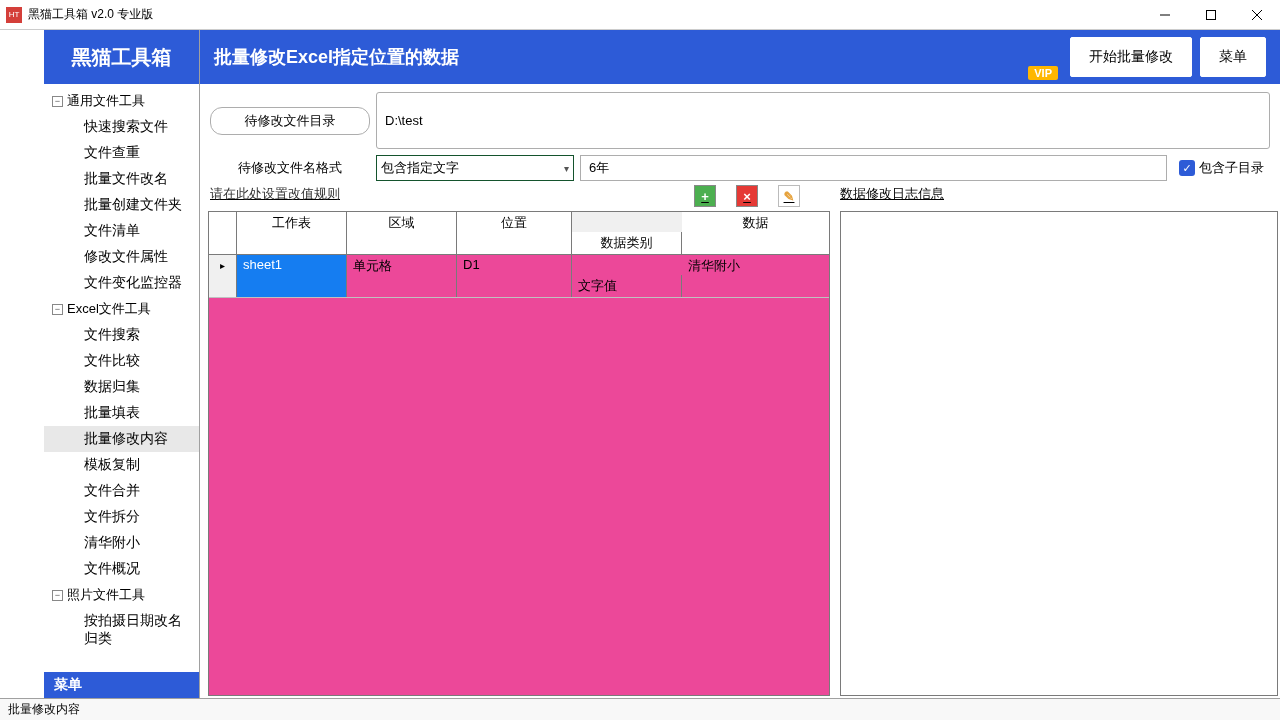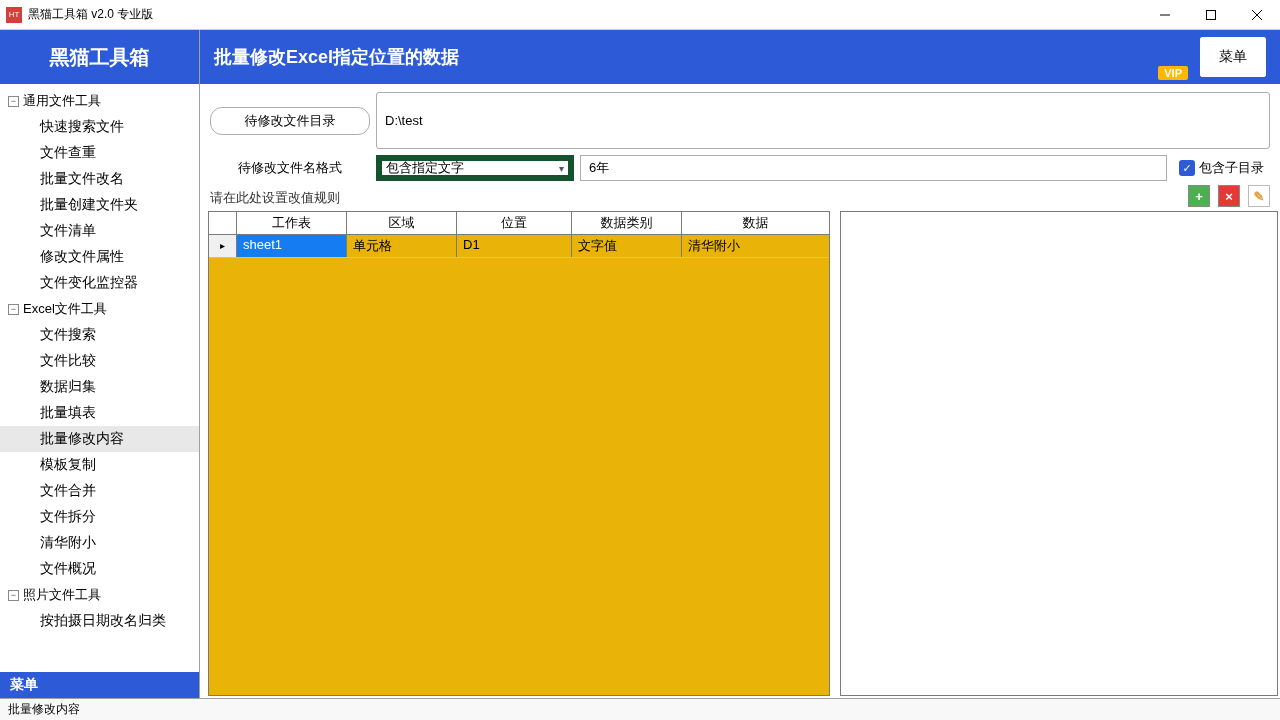--- a/index.html
+++ b/index.html
@@ -7,65 +7,65 @@
 
     .title-bar { height: 30px; display: flex; align-items: center; border-bottom: 1px solid #ccc; background: #fff; }
     .title-bar .app-icon { width: 16px; height: 16px; background: #d43f3a; margin: 16px 6px; display: flex; align-items: center; justify-content: center; color: #fff; font-size: 8px; }
     .title-bar .title-text { flex: 1; font-size: 12px; color: #000; }
     .title-bar .win-controls { display: flex; }
     .title-bar .win-btn { width: 46px; height: 30px; display: flex; align-items: center; justify-content: center; }
     .title-bar .win-btn svg { width: 12px; height: 12px; stroke: #000; stroke-width: 1; fill: none; }
 
     .main-row { flex: 1; display: flex; min-height: 0; }
 
-    .sidebar { width: 200px; background: #fff; border-right: 1px solid #a0a0a0; display: flex; flex-direction: column; }
+    .sidebar { width: 200px; background: #fff; border-right: 1px solid #a0a0a0; display: flex; flex-direction: column; padding-left: 44px; }
     .sidebar-header { background: #2d5bd7; color: #fff; height: 54px; display: flex; align-items: center; justify-content: center; font-size: 20px; font-weight: bold; }
     .sidebar-tree { flex: 1; overflow: auto; padding-top: 4px; }
     .tree-group-header { display: flex; align-items: center; padding: 4px 8px; font-size: 14px; color: #000; }
     .tree-toggle { width: 11px; height: 11px; border: 1px solid #888; margin-right: 4px; display: flex; align-items: center; justify-content: center; font-size: 9px; line-height: 1; color: #555; }
     .tree-item { padding: 4px 8px 4px 40px; font-size: 14px; color: #000; }
     .tree-item.selected { background: #e8e8e8; }
     .sidebar-footer { background: #2d5bd7; color: #fff; padding: 4px 10px; font-size: 14px; font-weight: bold; }
 
     .content { flex: 1; display: flex; flex-direction: column; min-width: 0; }
     .page-header { background: #2d5bd7; height: 54px; display: flex; align-items: center; padding: 0 14px; }
     .page-title { color: #fff; font-size: 18px; font-weight: bold; flex: 1; }
     .vip-badge { background: #ffb700; color: #fff; font-size: 11px; font-weight: bold; padding: 1px 6px; border-radius: 2px; margin-right: 4px; margin-top: 32px; }
     .hdr-btn { background: #fff; border: 1px solid #fff; padding: 10px 18px; margin-left: 8px; font-size: 14px; border-radius: 2px; }
 
     .config-bar { display: flex; flex-direction: column; gap: 6px; padding: 8px 10px 4px 10px; }
     .config-row { display: flex; align-items: center; gap: 6px; }
     .cfg-label-btn { width: 160px; text-align: center; background: #fff; border: 1px solid #adadad; padding: 4px 0; border-radius: 12px; font-size: 13px; }
     .cfg-label-plain { width: 160px; text-align: center; font-size: 13px; }
     .path-display { flex: 1; border: 1px solid #adadad; padding: 20px 8px; border-radius: 3px; font-size: 13px; background: #fff; min-height: 26px; }
-    .combo { flex: 0 0 198px; border: 6px solid #14532d; padding: 2px 4px; display: flex; align-items: center; justify-content: space-between; height: 26px; background: #fff; }
+    .combo { flex: 0 0 198px; border: 1px solid #14532d; padding: 2px 4px; display: flex; align-items: center; justify-content: space-between; height: 26px; background: #fff; }
     .combo span:last-child { color: #555; font-size: 10px; }
     .text-input { flex: 1; border: 1px solid #adadad; padding: 4px 8px; height: 26px; font-size: 13px; }
     .chk-wrap { display: flex; align-items: center; gap: 4px; padding: 0 6px; }
     .chk { width: 16px; height: 16px; background: #2d5bd7; border-radius: 3px; display: flex; align-items: center; justify-content: center; color: #fff; font-size: 11px; }
 
-    .rule-toolbar { display: flex; align-items: flex-end; padding: 0 10px 4px 10px; gap: 8px; }
+    .rule-toolbar { display: flex; align-items: flex-start; padding: 0 10px 4px 10px; gap: 20px; text-decoration: underline; }
     .rule-hint { color: #333; font-size: 13px; margin-right: auto; }
     .tb-icon { width: 22px; height: 22px; border: 1px solid #888; display: flex; align-items: center; justify-content: center; font-weight: bold; }
     .tb-add { background: #4caf50; color: #fff; }
     .tb-del { background: #e53935; color: #fff; }
     .tb-edit { background: #fff; color: #e6a23c; border-color: #bbb; }
     .log-title { font-size: 13px; margin-left: 20px; flex: 0 0 auto; width: 430px; }
 
     .work-area { flex: 1; display: flex; min-height: 0; padding: 0 2px 2px 8px; gap: 2px; }
-    .grid-box { flex: 1; border: 1px solid #7a7a7a; display: flex; flex-direction: column; background: #eab308; min-width: 0; }
+    .grid-box { flex: 1; border: 1px solid #7a7a7a; display: flex; flex-direction: column; background: #ec4899; min-width: 0; }
     .grid-head-row { display: flex; background: #f0f0f0; border-bottom: 1px solid #7a7a7a; }
     .grid-row { display: flex; border-bottom: 1px solid #c0c0c0; }
     .gcell { border-right: 1px solid #7a7a7a; padding: 2px 6px; font-size: 13px; overflow: hidden; white-space: nowrap; }
     .grid-head-row .gcell { text-align: center; font-size: 13px; background: #fff; border-top: 0; }
     .gc-rowhdr { width: 28px; background: #f0f0f0; text-align: center; }
     .gc-sheet { width: 110px; }
     .gc-area { width: 110px; }
     .gc-pos { width: 115px; }
-    .gc-dtype { width: 110px; }
+    .gc-dtype { width: 110px; margin-top: 20px; }
     .gc-data { flex: 1; border-right: 0; }
     .grid-row.selected .gc-sheet { background: #157df1; color: #fff; }
     .grid-row .gc-rowhdr::before { content: "▸"; font-size: 10px; color: #000; }
 
     .log-box { width: 438px; border: 1px solid #7a7a7a; background: #fff; }
     .splitter { width: 6px; background: #fff; cursor: col-resize; }
 
     .status-bar { height: 22px; border-top: 1px solid #a0a0a0; padding: 2px 8px; font-size: 12px; background: #f8f8f8; }
   </style>
 </head>
@@ -134,20 +134,21 @@
       <div class="tree-item">按拍摄日期改名归类</div>
 
     </div>
     <div class="sidebar-footer">菜单</div>
   </div>
 
   <div class="content">
     <div class="page-header">
       <div class="page-title">批量修改Excel指定位置的数据</div>
       <span class="vip-badge">VIP</span>
+      <button class="hdr-btn">开始批量修改</button>
       <button class="hdr-btn">菜单</button>
     </div>
 
     <div class="config-bar">
       <div class="config-row">
         <button class="cfg-label-btn">待修改文件目录</button>
         <div class="path-display">D:\test</div>
       </div>
       <div class="config-row">
         <div class="cfg-label-plain">待修改文件名格式</div>
@@ -161,20 +162,21 @@
           <span>包含子目录</span>
         </div>
       </div>
     </div>
 
     <div class="rule-toolbar">
       <div class="rule-hint">请在此处设置改值规则</div>
       <div class="tb-icon tb-add">+</div>
       <div class="tb-icon tb-del">×</div>
       <div class="tb-icon tb-edit">✎</div>
+      <div class="log-title">数据修改日志信息</div>
     </div>
 
     <div class="work-area">
       <div class="grid-box">
         <div class="grid-head-row">
           <div class="gcell gc-rowhdr"></div>
           <div class="gcell gc-sheet">工作表</div>
           <div class="gcell gc-area">区域</div>
           <div class="gcell gc-pos">位置</div>
           <div class="gcell gc-dtype">数据类别</div>

